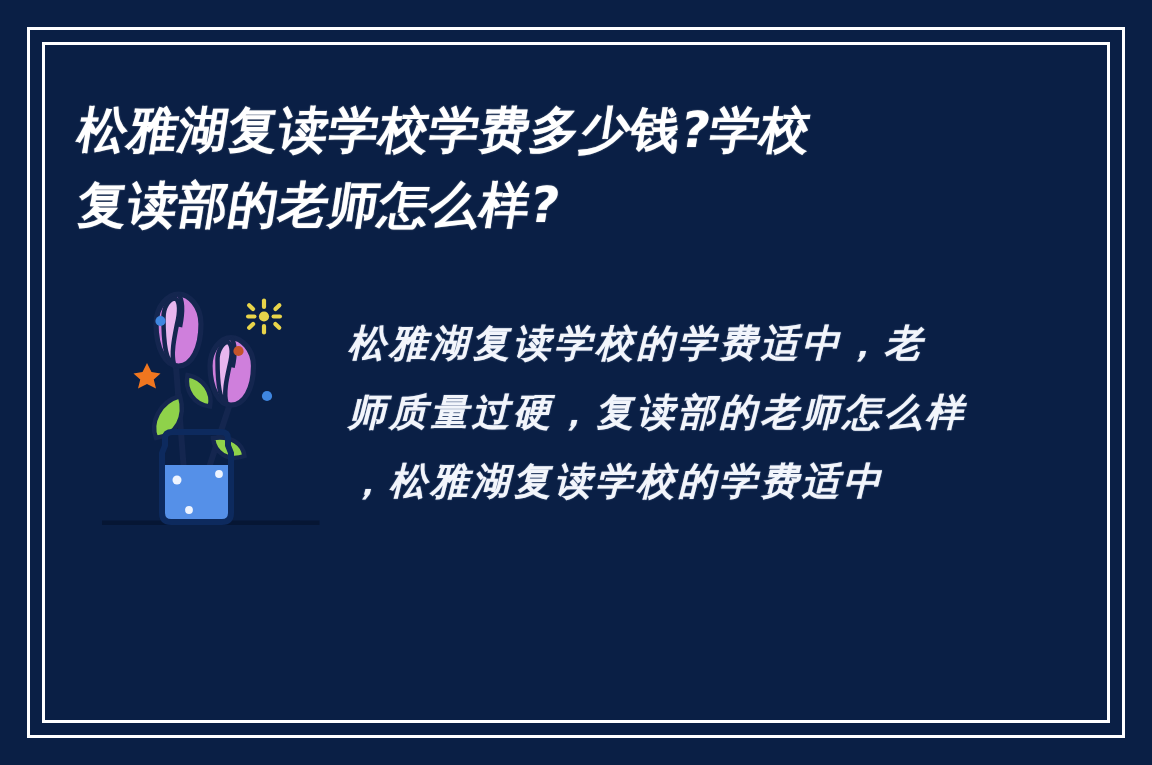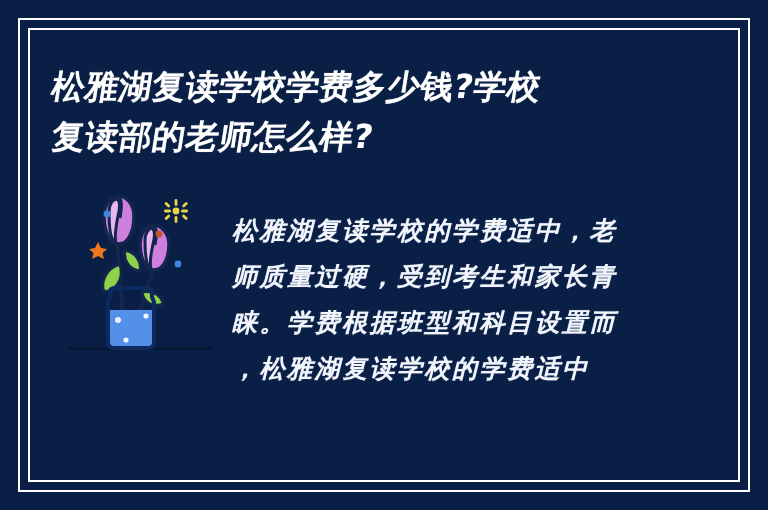--- a/index.html
+++ b/index.html
@@ -66,21 +66,21 @@
     top: 208px;
     width: 420px;
   }
   .body-line {
     display: block;
     color: #f2f5fb;
     font-size: 25px;
     line-height: 46px;
     letter-spacing: 2.5px;
     white-space: nowrap;
-    font-family: Liberation Serif, serif;
+    font-family: Liberation Mono, monospace;
     font-style: italic;
     font-weight: 600;
     text-shadow: 0 0 1px rgba(210,225,255,0.6);
   }
 
   
   .illo {
     position: absolute;
     left: 62px;
     top: 192px;
@@ -150,18 +150,17 @@
       <path d="M36 50 L39 56 L45 57 L40.5 61 L42 67 L36 64 L30 67 L31.5 61 L27 57 L33 56 Z" fill="#f0761f"></path>
 
       <circle cx="45" cy="22" r="3.4" fill="#3f86e0"></circle>
       <circle cx="97" cy="42" r="3.4" fill="#c4542a"></circle>
       <circle cx="116" cy="72" r="3.4" fill="#3f86e0"></circle>
     </svg>
   </div>
 
   <div class="body-block">
     <span class="body-line">松雅湖复读学校的学费适中，老</span>
-    <span class="body-line">师质量过硬，受到考生和家长青</span>
-    <span class="body-line">睐。学费根据班型和科目设置而</span>
+    <span class="body-line">师质量过硬，复读部的老师怎么样</span>
     <span class="body-line">，松雅湖复读学校的学费适中</span>
   </div>
 
 </div>
 
 </body></html>

